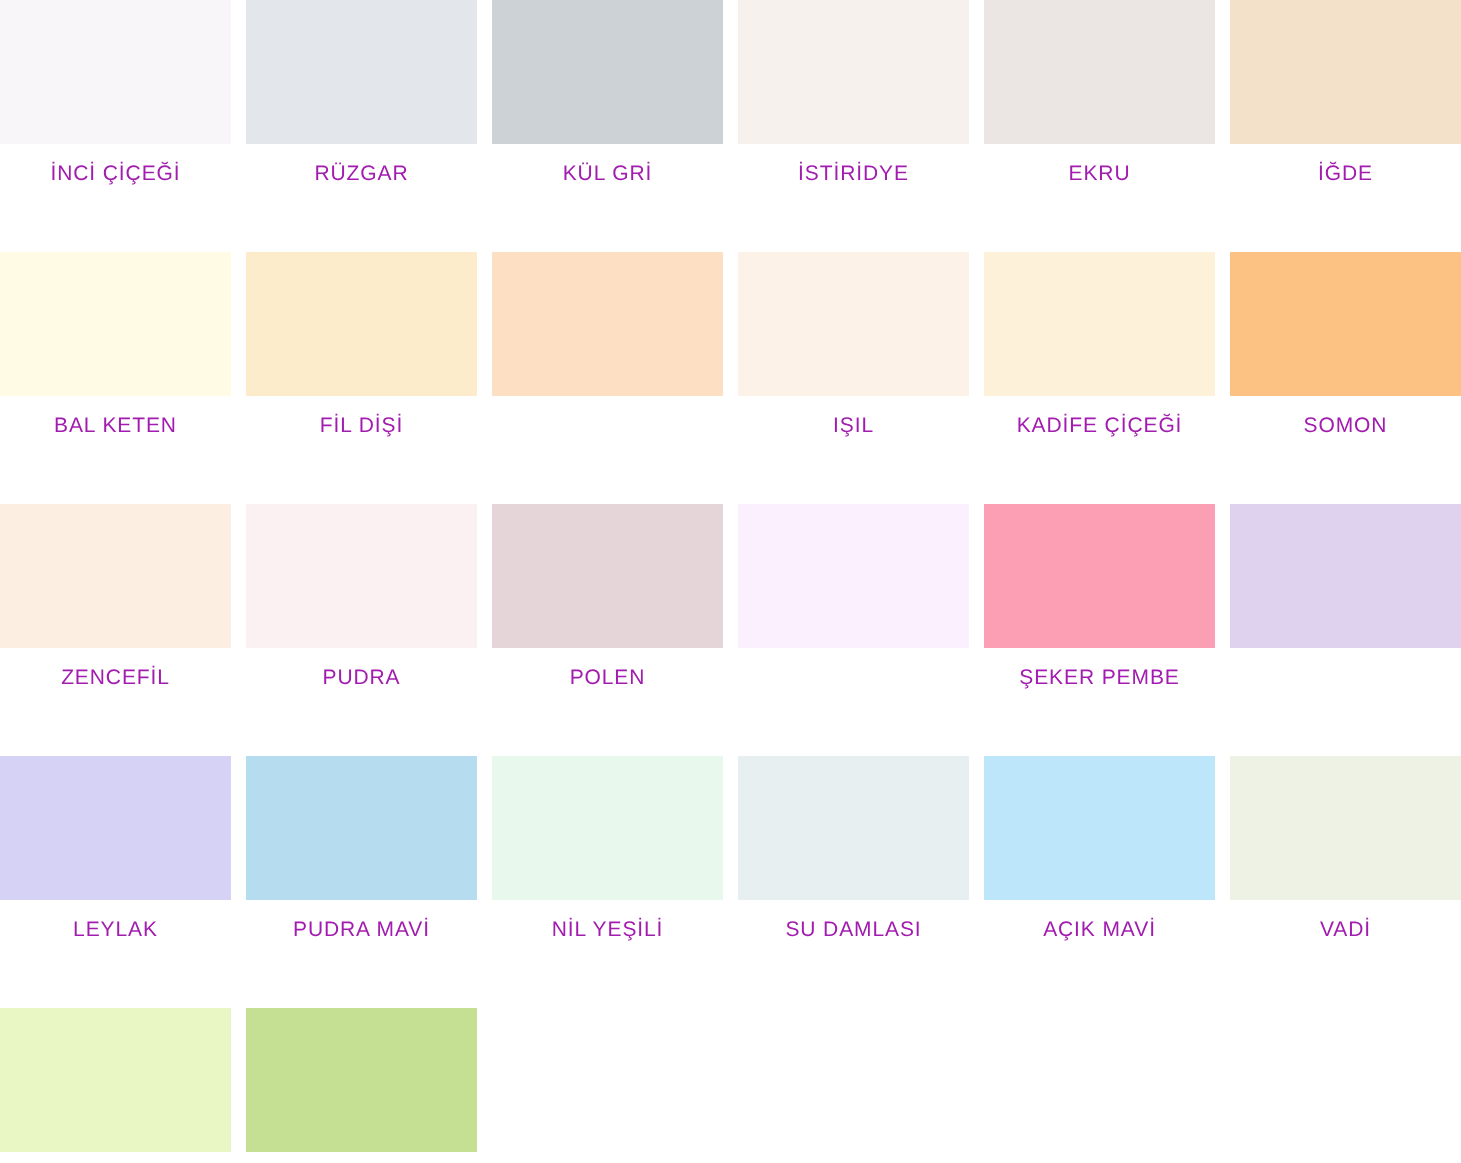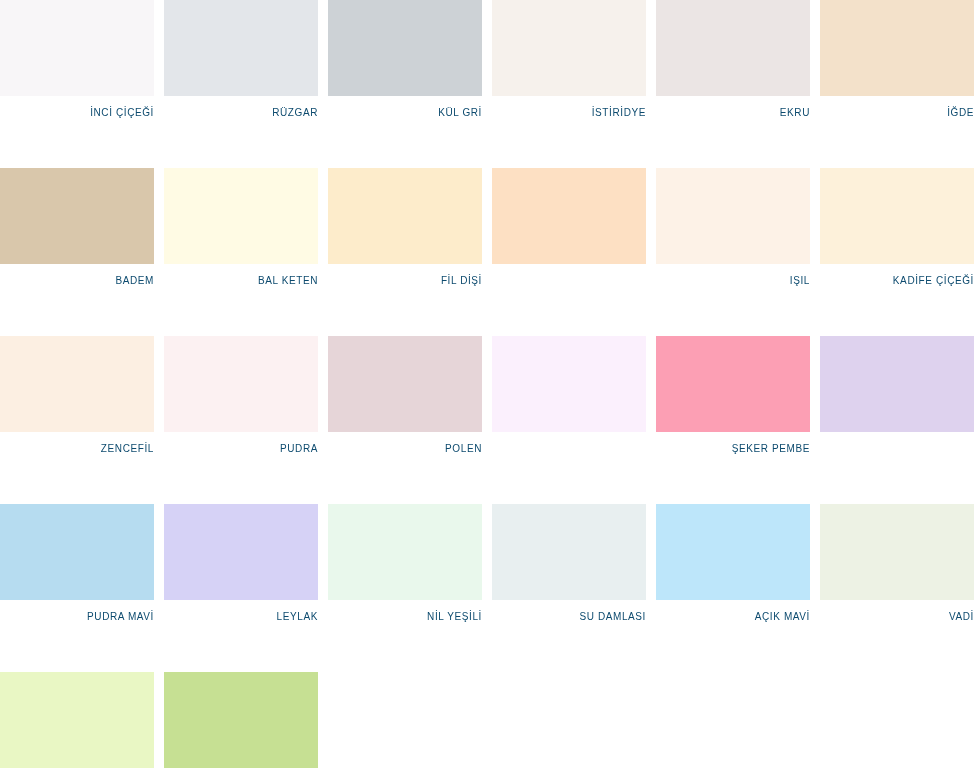--- a/index.html
+++ b/index.html
@@ -35,24 +35,24 @@
     width: 154px;
     height: 96px;
     display: block;
   }
 
   .swatch-label {
     height: 72px;
     line-height: 1;
     padding-top: 12px;
     box-sizing: border-box;
-    text-align: right;
-    font-size: 10px;
+    text-align: center;
+    font-size: 14px;
     letter-spacing: 0.6px;
-    color: #0c4a6e;
+    color: #a21caf;
     font-family: "Liberation Sans", sans-serif;
     white-space: nowrap;
   }
 </style>
 </head>
 <body style="background-color: rgb(255, 255, 255);">
 
 <div class="palette-grid" style="color: rgb(95, 99, 104);">
     <div class="swatch-cell">
       <div class="swatch-chip" style="background-color: rgb(248, 246, 248);"></div>
@@ -72,41 +72,41 @@
     </div>
     <div class="swatch-cell">
       <div class="swatch-chip" style="background-color: rgb(235, 229, 228);"></div>
       <div class="swatch-label">EKRU</div>
     </div>
     <div class="swatch-cell">
       <div class="swatch-chip" style="background-color: rgb(243, 225, 202);"></div>
       <div class="swatch-label">İĞDE</div>
     </div>
     <div class="swatch-cell">
-      <div class="swatch-chip" style="background-color: rgb(217, 199, 171);"></div>
-      <div class="swatch-label">BADEM</div>
-    </div>
-    <div class="swatch-cell">
       <div class="swatch-chip" style="background-color: rgb(255, 251, 228);"></div>
       <div class="swatch-label">BAL KETEN</div>
     </div>
     <div class="swatch-cell">
       <div class="swatch-chip" style="background-color: rgb(253, 236, 203);"></div>
       <div class="swatch-label">FİL DİŞİ</div>
     </div>
     <div class="swatch-cell">
       <div class="swatch-chip" style="background-color: rgb(253, 224, 195);"></div>
     </div>
     <div class="swatch-cell">
       <div class="swatch-chip" style="background-color: rgb(253, 242, 231);"></div>
       <div class="swatch-label">IŞIL</div>
     </div>
     <div class="swatch-cell">
       <div class="swatch-chip" style="background-color: rgb(253, 241, 218);"></div>
       <div class="swatch-label">KADİFE ÇİÇEĞİ</div>
+    </div>
+    <div class="swatch-cell">
+      <div class="swatch-chip" style="background-color: rgb(252, 194, 132);"></div>
+      <div class="swatch-label">SOMON</div>
     </div>
     <div class="swatch-cell">
       <div class="swatch-chip" style="background-color: rgb(252, 239, 226);"></div>
       <div class="swatch-label">ZENCEFİL</div>
     </div>
     <div class="swatch-cell">
       <div class="swatch-chip" style="background-color: rgb(252, 241, 242);"></div>
       <div class="swatch-label">PUDRA</div>
     </div>
     <div class="swatch-cell">
@@ -117,26 +117,26 @@
       <div class="swatch-chip" style="background-color: rgb(251, 240, 253);"></div>
     </div>
     <div class="swatch-cell">
       <div class="swatch-chip" style="background-color: rgb(252, 159, 180);"></div>
       <div class="swatch-label">ŞEKER PEMBE</div>
     </div>
     <div class="swatch-cell">
       <div class="swatch-chip" style="background-color: rgb(222, 210, 238);"></div>
     </div>
     <div class="swatch-cell">
+      <div class="swatch-chip" style="background-color: rgb(214, 210, 246);"></div>
+      <div class="swatch-label">LEYLAK</div>
+    </div>
+    <div class="swatch-cell">
       <div class="swatch-chip" style="background-color: rgb(182, 220, 240);"></div>
       <div class="swatch-label">PUDRA MAVİ</div>
-    </div>
-    <div class="swatch-cell">
-      <div class="swatch-chip" style="background-color: rgb(214, 210, 246);"></div>
-      <div class="swatch-label">LEYLAK</div>
     </div>
     <div class="swatch-cell">
       <div class="swatch-chip" style="background-color: rgb(233, 248, 236);"></div>
       <div class="swatch-label">NİL YEŞİLİ</div>
     </div>
     <div class="swatch-cell">
       <div class="swatch-chip" style="background-color: rgb(232, 239, 240);"></div>
       <div class="swatch-label">SU DAMLASI</div>
     </div>
     <div class="swatch-cell">

